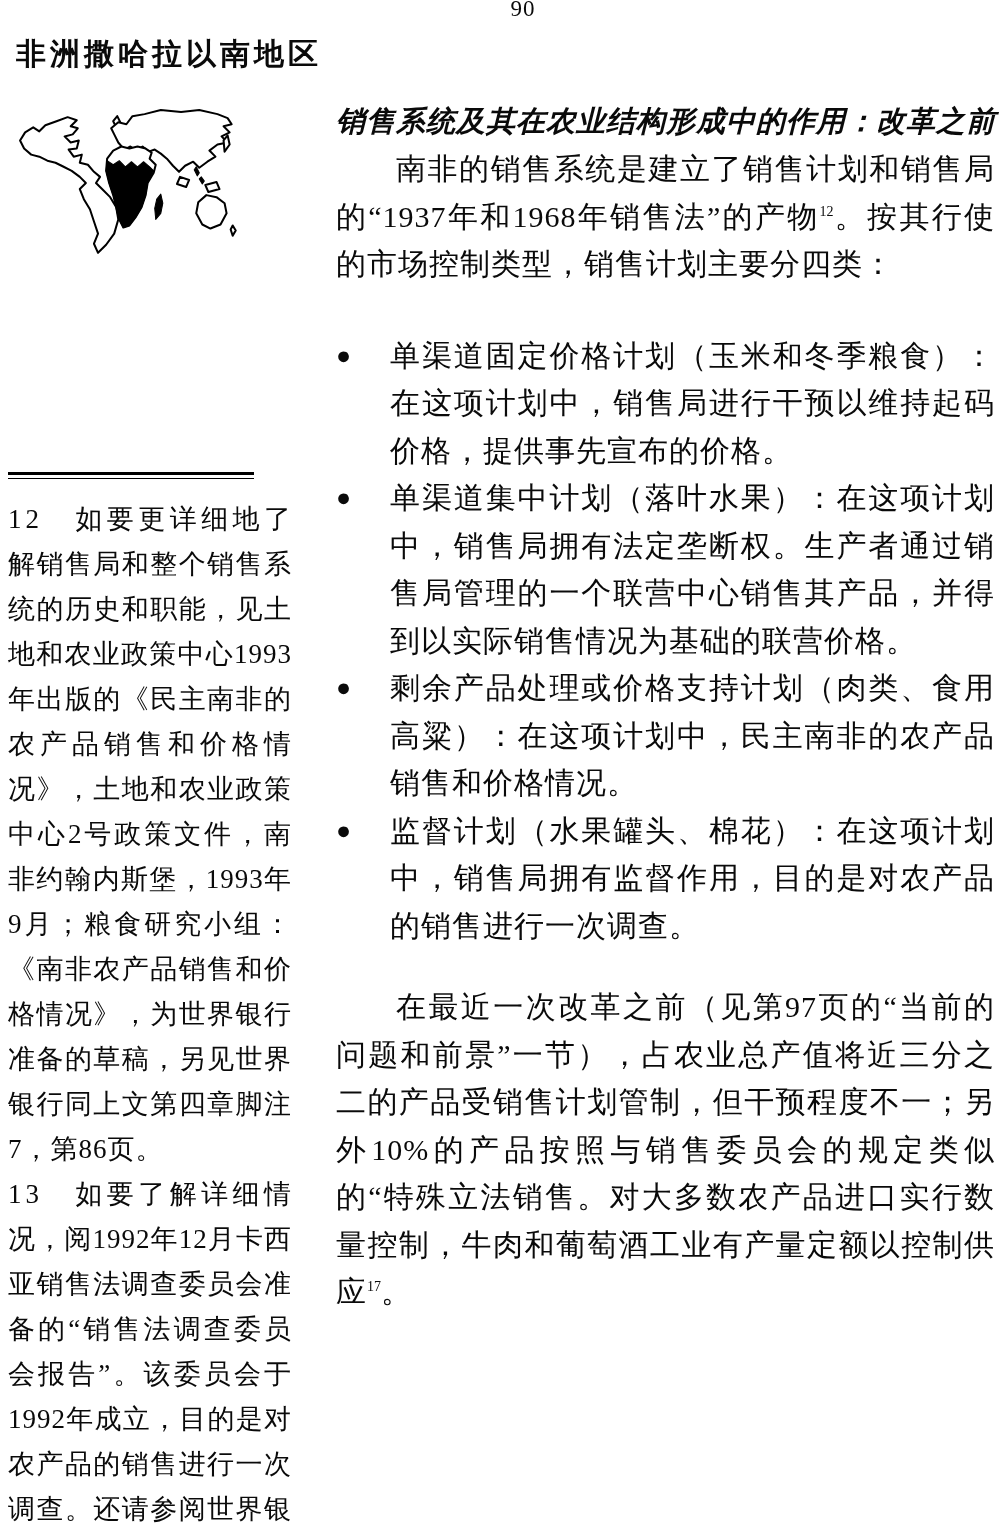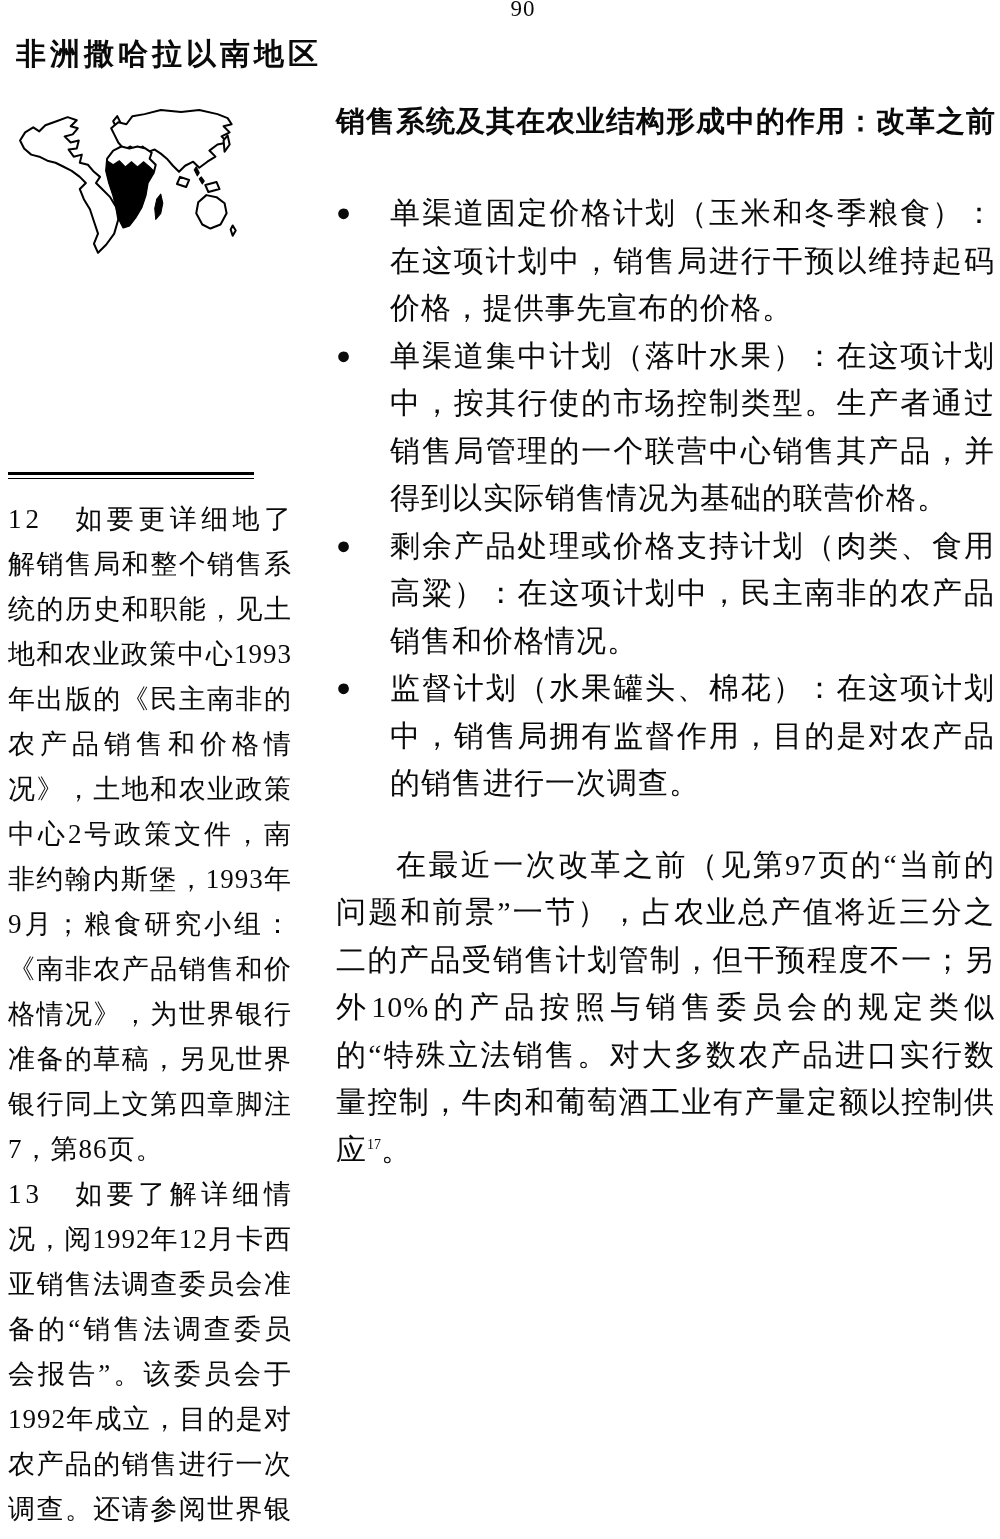--- a/index.html
+++ b/index.html
@@ -78,20 +78,21 @@
     left: 336px;
     width: 659px;
   }
   .main-heading {
     margin: 0;
     font-size: 29px;
     font-weight: 700;
     line-height: 47px;
     letter-spacing: 1px;
     white-space: nowrap;
+    font-style: italic;
   }
   .para {
     margin: 0;
     font-size: 30px;
     line-height: 47.5px;
     text-align: justify;
     text-justify: inter-ideograph;
     text-indent: 2em;
     letter-spacing: 1px;
   }
@@ -165,28 +166,29 @@
   <div class="sidebar-rule"></div>
   <div>
       <p class="footnote"><span class="fn-num">12</span>如要更详细地了解销售局和整个销售系统的历史和职能，见土地和农业政策中心1993年出版的《民主南非的农产品销售和价格情况》，土地和农业政策中心2号政策文件，南非约翰内斯堡，1993年9月；粮食研究小组：《南非农产品销售和价格情况》，为世界银行准备的草稿，另见世界银行同上文第四章脚注7，第86页。</p>
       <p class="footnote"><span class="fn-num">13</span>如要了解详细情况，阅1992年12月卡西亚销售法调查委员会准备的“销售法调查委员会报告”。该委员会于1992年成立，目的是对农产品的销售进行一次调查。还请参阅世界银行上述文件脚注7，第86页。</p>
     </div>
 </div>
 
 <div class="main-column">
   <h1 class="main-heading">销售系统及其在农业结构形成中的作用：改革之前</h1>
   <div>
+      <p class="para">南非的销售系统是建立了销售计划和销售局的“1937年和1968年销售法”的产物<sup class="fn-ref">12</sup>。按其行使的市场控制类型，销售计划主要分四类：</p>
       <div class="bullet-list">
         <div class="bullet-item">
           <span class="bullet-marker">●</span>
           <span class="bullet-text">单渠道固定价格计划（玉米和冬季粮食）：在这项计划中，销售局进行干预以维持起码价格，提供事先宣布的价格。</span>
         </div>
         <div class="bullet-item">
           <span class="bullet-marker">●</span>
-          <span class="bullet-text">单渠道集中计划（落叶水果）：在这项计划中，按其行使的市场控制类型。生产者通过销售局管理的一个联营中心销售其产品，并得到以实际销售情况为基础的联营价格。</span>
+          <span class="bullet-text">单渠道集中计划（落叶水果）：在这项计划中，销售局拥有法定垄断权。生产者通过销售局管理的一个联营中心销售其产品，并得到以实际销售情况为基础的联营价格。</span>
         </div>
         <div class="bullet-item">
           <span class="bullet-marker">●</span>
           <span class="bullet-text">剩余产品处理或价格支持计划（肉类、食用高粱）：在这项计划中，民主南非的农产品销售和价格情况。</span>
         </div>
         <div class="bullet-item">
           <span class="bullet-marker">●</span>
           <span class="bullet-text">监督计划（水果罐头、棉花）：在这项计划中，销售局拥有监督作用，目的是对农产品的销售进行一次调查。</span>
         </div>
       </div>

